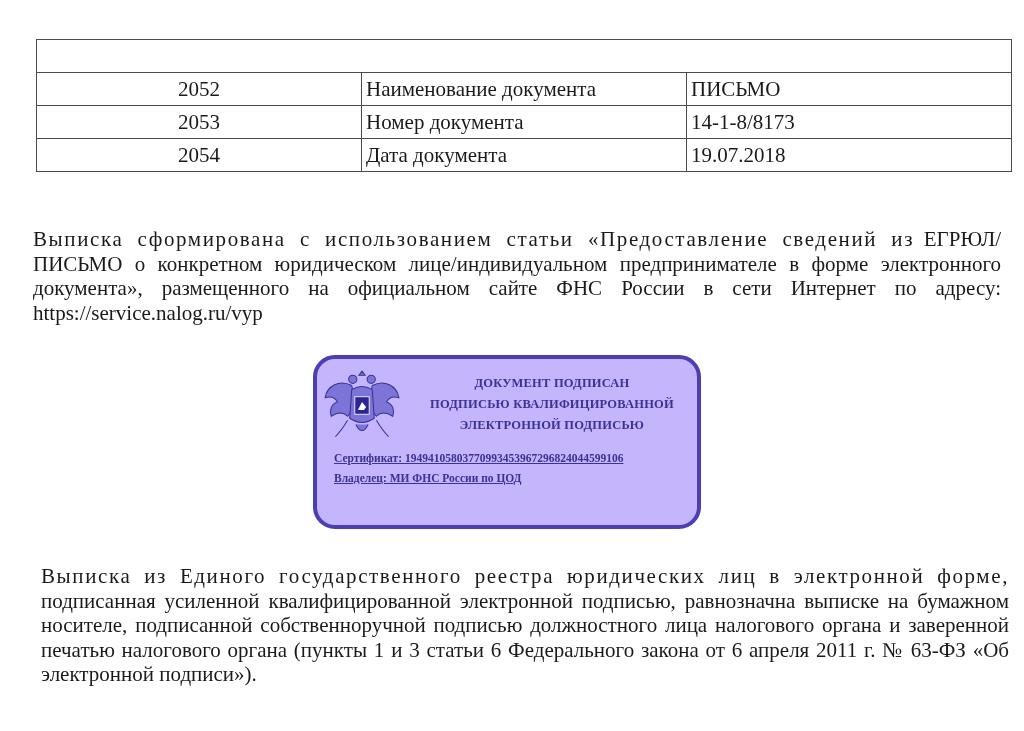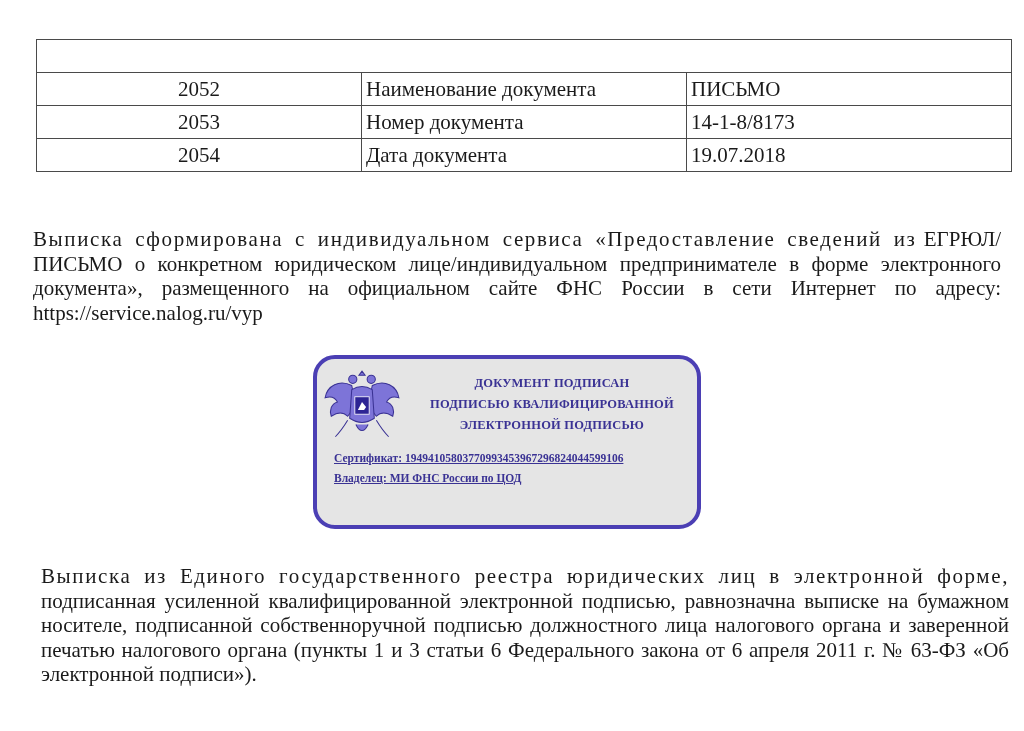--- a/index.html
+++ b/index.html
@@ -31,21 +31,21 @@
     margin: 0;
   }
   .para1 { top: 227px; }
   .para2 { top: 564px; margin-left: 8px; }
   .para1 .first-line, .para2 .first-line { letter-spacing: 1.6px; word-spacing: 3px; }
 
   .stamp {
     position: absolute; left: 313px; top: 355px; width: 380px; height: 166px;
     border: 4px solid #4b3fb4; border-radius: 22px;
     color: #3a3294; font-family: "Liberation Serif", "DejaVu Serif", serif;
-    font-weight: bold; background: #e5e5e5;
+    font-weight: bold; background: #c4b5fd;
   }
   .stamp .emblem {
     position: absolute; left: 4px; top: 6px; width: 82px; height: 82px;
   }
   .stamp .title {
     position: absolute; left: 95px; top: 14px; width: 280px;
     text-align: center; font-size: 12.5px; line-height: 21px;
     letter-spacing: 0.2px;
   }
   .stamp .details {
@@ -72,21 +72,21 @@
     <td class="col-val">14-1-8/8173</td>
   </tr>
   <tr>
     <td class="col-code">2054</td>
     <td class="col-name">Дата документа</td>
     <td class="col-val">19.07.2018</td>
   </tr>
 </tbody>
   </table>
 
-<p class="para para1"><span class="first-line">Выписка сформирована с индивидуальном сервиса «Предоставление сведений из</span> <span>ЕГРЮЛ/ПИСЬМО о конкретном юридическом лице/индивидуальном предпринимателе в форме электронного документа», размещенного на официальном сайте ФНС России в сети Интернет по адресу: https://service.nalog.ru/vyp</span></p>
+<p class="para para1"><span class="first-line">Выписка сформирована с использованием статьи «Предоставление сведений из</span> <span>ЕГРЮЛ/ПИСЬМО о конкретном юридическом лице/индивидуальном предпринимателе в форме электронного документа», размещенного на официальном сайте ФНС России в сети Интернет по адресу: https://service.nalog.ru/vyp</span></p>
 
 <div class="stamp">
   <svg class="emblem" viewBox="0 0 80 80">
     <g fill="#7d74d8" stroke="#3a3294" stroke-width="1">
       <path d="M40 6 l3 4 h-6 z"></path>
       <circle cx="31" cy="14" r="4"></circle>
       <circle cx="49" cy="14" r="4"></circle>
       <path d="M30 20 C18 14 6 20 4 32 C10 30 14 32 16 36 C10 38 8 44 10 50 C16 46 22 46 26 50 L34 40 Z"></path>
       <path d="M50 20 C62 14 74 20 76 32 C70 30 66 32 64 36 C70 38 72 44 70 50 C64 46 58 46 54 50 L46 40 Z"></path>
       <path d="M30 24 Q40 18 50 24 L52 52 Q40 60 28 52 Z"></path>

